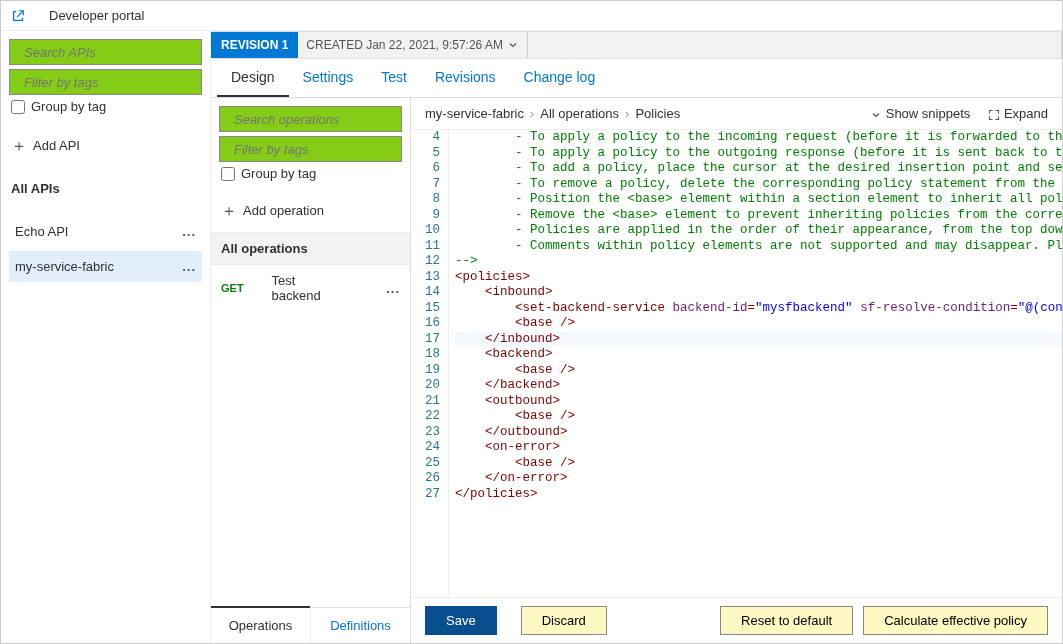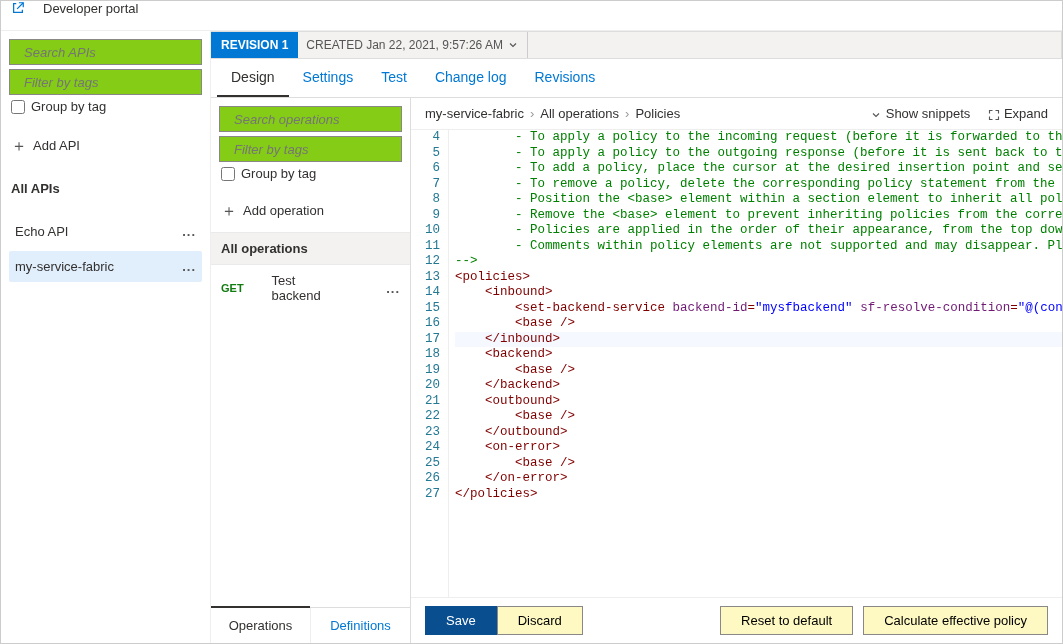--- a/index.html
+++ b/index.html
@@ -1,18 +1,18 @@
 <!DOCTYPE html>
 <html><head>
 <meta charset="utf-8">
 <style>
   html,body{margin:0;padding:0;font-family:"Segoe UI",Arial,sans-serif;font-size:13px;color:#323130;background:#fff}
   *{box-sizing:border-box}
   .root{width:1063px;height:644px;border:1px solid #ccc;display:flex;flex-direction:column;overflow:hidden}
-  .top-link{height:30px;display:flex;padding:0 10px;border-bottom:1px solid #eee;gap:18px}
+  .top-link{height:30px;display:flex;align-items:center;padding:0 10px;border-bottom:1px solid #eee;gap:24px}
   .top-link svg{width:14px;height:14px;stroke:#0078d4}
   .body{flex:1;display:flex;min-height:0}
   
   .sidebar{width:210px;border-right:1px solid #eee;display:flex;flex-direction:column;padding:8px 8px 0 8px;gap:4px}
   .search-box{border:1px solid #8a8886;height:26px;display:flex;align-items:center;padding:0 6px;gap:6px;background:#84cc16}
   .search-box input{border:none;outline:none;flex:1;font-size:13px;font-style:italic;color:#555;background:transparent}
   .search-box svg{width:14px;height:14px}
   .chk-row{display:flex;align-items:center;gap:6px;font-size:13px;padding-left:2px}
   .chk-row input{width:14px;height:14px;margin:0}
   .add-row{display:flex;align-items:center;gap:6px;padding:6px 2px;cursor:pointer}
@@ -53,21 +53,21 @@
   .code{flex:1;padding-left:6px;white-space:pre;overflow-x:hidden}
   .hl-line{background:#f5f9ff}
   .c-comment{color:#008000}
   .c-tag{color:#800000}
   .c-attr{color:#701a75}
   .c-str{color:#0000ff}
   .c-punct{color:#800000}
   .footer{display:flex;align-items:center;justify-content:space-between;padding:8px 14px;border-top:1px solid #eee}
   .btn{padding:6px 20px;cursor:pointer;font-size:13px;border:1px solid #8a8886;background:#fef9c3}
   .btn.primary{background:#094e8f;color:#fff;border:1px solid #094e8f}
-  .footer-left{display:flex;gap:0}
+  .footer-left{display:flex;gap:24px}
   .footer-right{display:flex;gap:10px}
   .spacer{flex:1}
 </style>
 </head>
 <body>
 
 <div class="root">
   <div class="top-link">
     <svg viewBox="0 0 16 16" fill="none" stroke="#0078d4" stroke-width="1.4">
         <path d="M6 3H3v10h10V10"></path>
@@ -122,22 +122,22 @@
           <span>CREATED Jan 22, 2021, 9:57:26 AM</span>
           <svg width="12" height="12" viewBox="0 0 16 16" fill="none" stroke="#555" stroke-width="1.5">
               <path d="M4 6l4 4 4-4"></path>
             </svg>
         </div>
       </div>
       <div class="tabs">
         <div class="tab active">Design</div>
         <div class="tab">Settings</div>
         <div class="tab">Test</div>
+        <div class="tab">Revisions</div>
         <div class="tab">Change log</div>
-        <div class="tab">Revisions</div>
       </div>
 
       <div class="design-row">
 
         <div class="ops-panel">
           <div class="ops-inner">
             <div class="search-box">
               <svg viewBox="0 0 16 16" fill="none" stroke="#555" stroke-width="1.3">
                   <circle cx="7" cy="7" r="5"></circle>
                   <path d="M11 11l3 3"></path>

